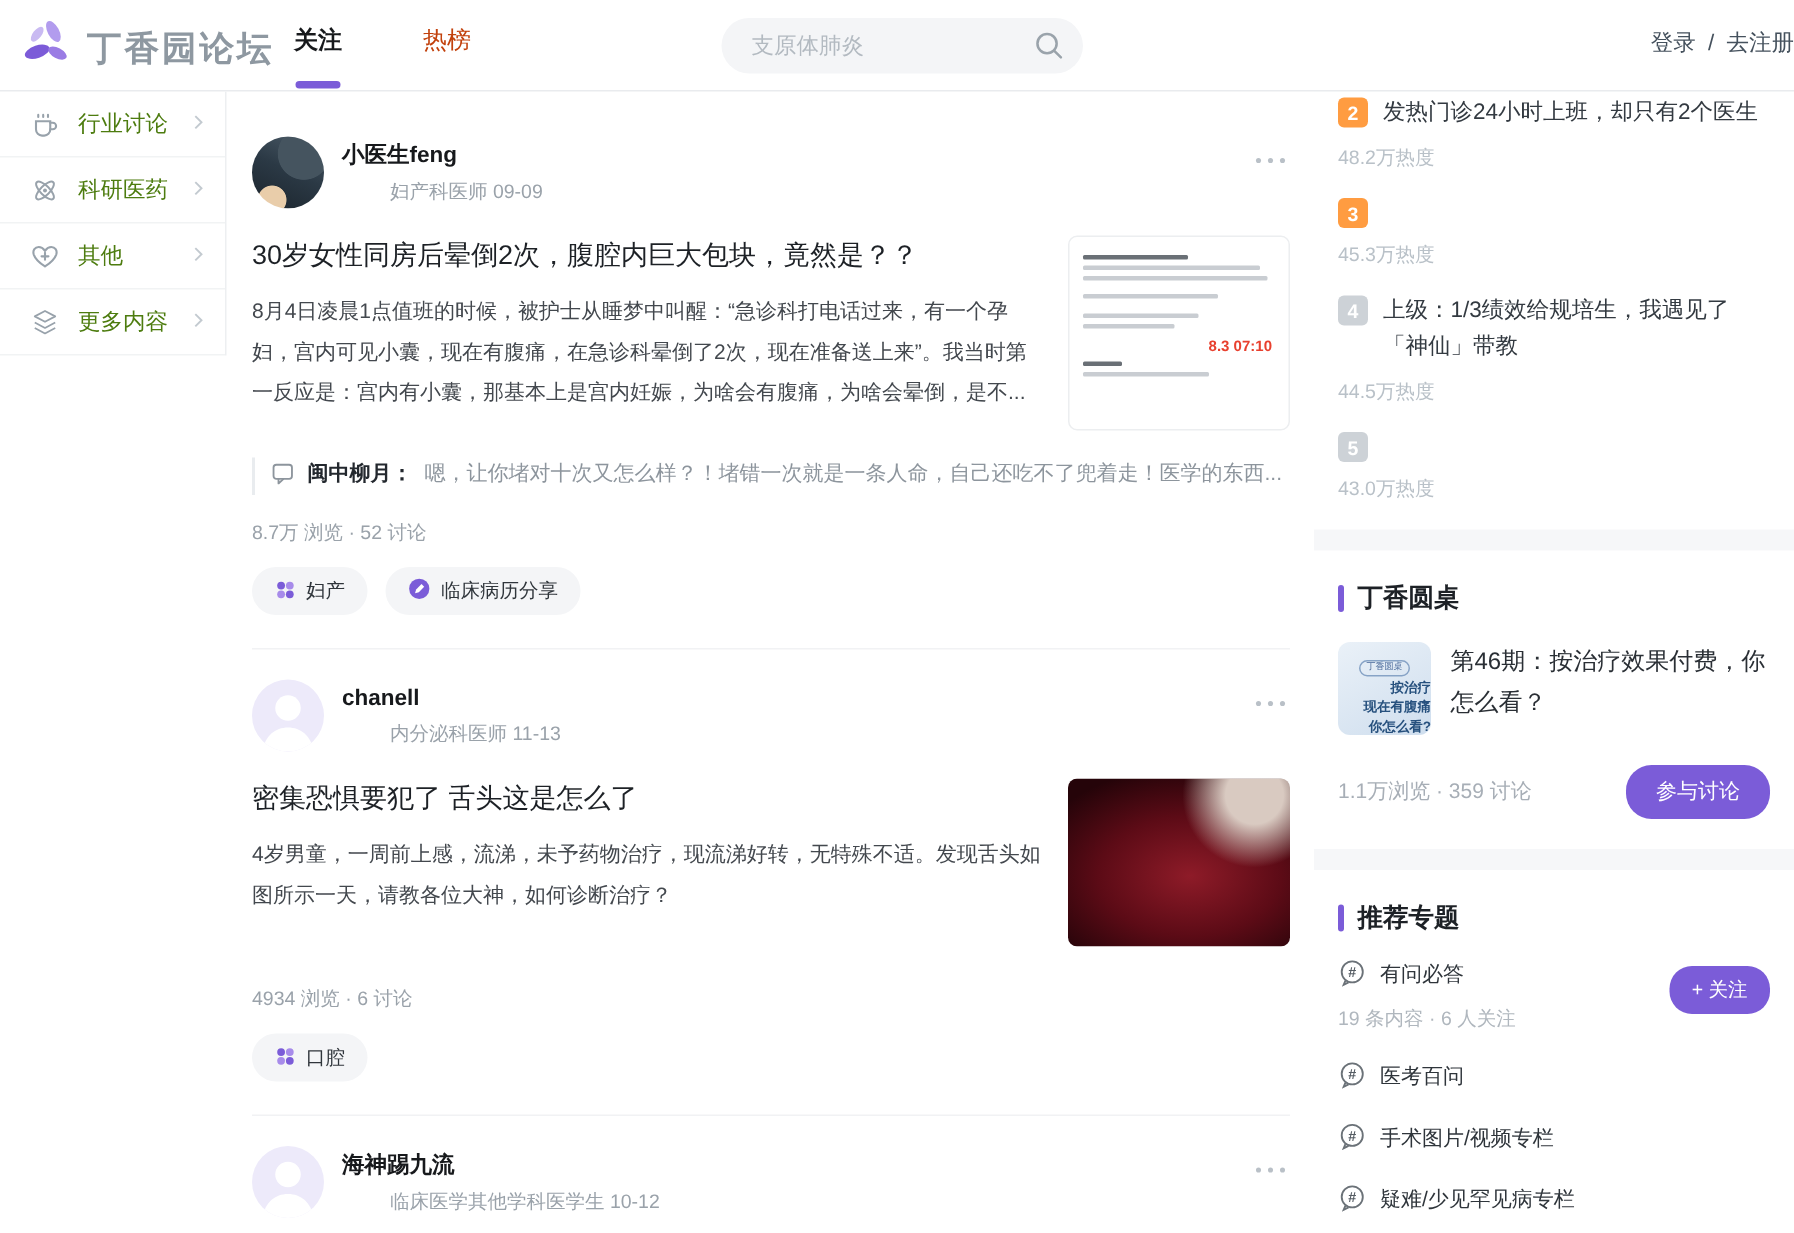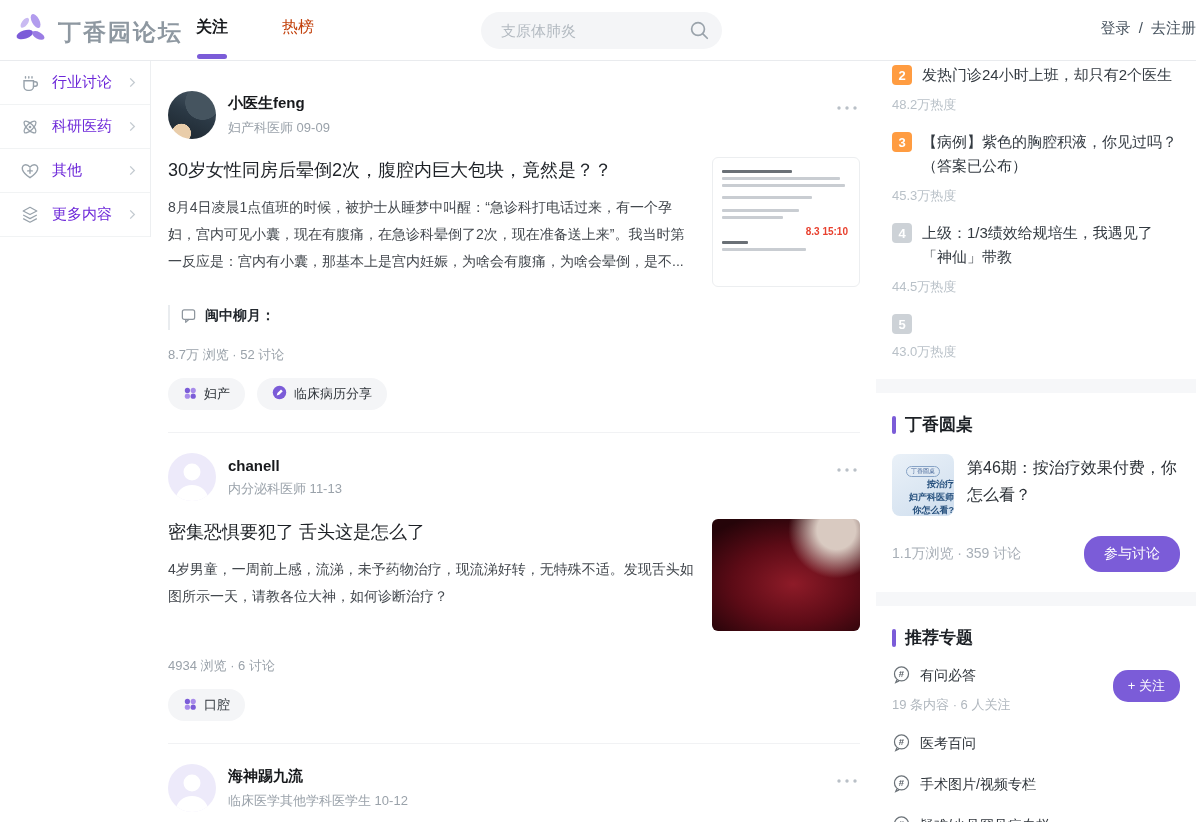--- a/index.html
+++ b/index.html
@@ -29,36 +29,36 @@
   .auth { position:absolute; right:0px; top:19px; font-size:15px; color:#45515d;
     white-space:nowrap; }
   .auth span { margin-left:4px; }
 
   
   .sidenav { position:absolute; left:0; top:61px; width:151px; background:#fff;
     border-right:1px solid #edeff1; }
   .nav-item { height:44px; display:flex; align-items:center; padding:0 12px 0 20px;
     border-bottom:1px solid #f1f3f4; cursor:pointer; }
   .nav-item .nicon { width:22px; display:flex; margin-right:10px; }
-  .nav-item .nlabel { flex:1; font-size:15px; color:#6d28d9; }
+  .nav-item .nlabel { flex:1; font-size:15px; color:#4d7c0f; }
 
   
   .feed { position:absolute; left:168px; top:61px; width:692px; }
   .post { border-bottom:1px solid #f1f2f4; padding:20px 0 22px; }
   .post.first { padding-top:30px; }
   .post-head { position:relative; display:flex; align-items:center; margin-bottom:18px; }
   .avatar { width:48px; height:48px; border-radius:50%; overflow:hidden; flex:0 0 auto; }
   .avatar-art { background:
       radial-gradient(circle at 28% 88%, #e9cdaa 0 17%, rgba(0,0,0,0) 18%),
       radial-gradient(circle at 72% 24%, #45545f 0 34%, rgba(0,0,0,0) 35%),
       linear-gradient(205deg,#4d5d6a 0%, #2b3945 48%, #1b242c 100%); }
   .avatar-person { background:#edeafa; display:flex; align-items:flex-end; justify-content:center; }
   .head-text { margin-left:12px; }
   .uname { font-size:15px; font-weight:bold; color:#17191c; }
-  .umeta { font-size:13px; color:#9aa2aa; margin-top:6px; }
+  .umeta { font-size:13px; color:#9aa2aa; margin-top:6px;margin-left:32px; }
   .more-btn { position:absolute; right:2px; top:6px; cursor:pointer; }
 
   .post-top { position:relative; padding-right:164px; }
   .p-title { font-size:18px; font-weight:normal; color:#1d2126; line-height:27px;
     margin-bottom:10px; cursor:pointer; }
   .p-excerpt { font-size:14px; color:#43484e; line-height:27px; }
   .mh1 { min-height:134px; } .mh2 { min-height:122px; }
 
   .thumb { position:absolute; right:0; top:0; width:148px; border-radius:6px;
     overflow:hidden; cursor:pointer; }
@@ -244,33 +244,34 @@
       <div class="post-top mh1">
         <div class="p-title">30岁女性同房后晕倒2次，腹腔内巨大包块，竟然是？？</div>
         <div class="p-excerpt">8月4日凌晨1点值班的时候，被护士从睡梦中叫醒：“急诊科打电话过来，有一个孕妇，宫内可见小囊，现在有腹痛，在急诊科晕倒了2次，现在准备送上来”。我当时第一反应是：宫内有小囊，那基本上是宫内妊娠，为啥会有腹痛，为啥会晕倒，是不...</div>
         <div class="thumb thumb-report">
           <div class="rline dark" style="width:55%;"></div>
           <div class="rline" style="width:92%;"></div>
           <div class="rline" style="width:96%;"></div>
           <div class="rline" style="width:70%; margin-top:9px;"></div>
           <div class="rline" style="width:60%; margin-top:10px;"></div>
           <div class="rline" style="width:48%;"></div>
-          <div class="rtime">8.3 15:10</div>
+          <div class="rtime">8.3 07:10</div>
           <div class="rline dark" style="width:20%;"></div>
           <div class="rline" style="width:66%;"></div>
         </div>
       </div>
       <div class="comment">
         <span class="c-icon">
           <svg width="17" height="17" viewBox="0 0 18 18" fill="none" stroke="#8d959d" stroke-width="1.3" stroke-linejoin="round">
             <rect x="2.5" y="3" width="13" height="10" rx="2"></rect>
             <path d="M6 13v3.2L9.6 13"></path>
           </svg>
         </span>
         <span class="c-author">闽中柳月：</span>
+        <span>嗯，让你堵对十次又怎么样？！堵错一次就是一条人命，自己还吃不了兜着走！医学的东西...</span>
       </div>
       <div class="p-stats">8.7万 浏览 · 52 讨论</div>
       <div class="p-tags">
         <span class="tag">
           <span>
             <svg width="14" height="14" viewBox="0 0 14 14">
                 <circle cx="4.4" cy="4.4" r="2.6" fill="#7b5cd8"></circle>
                 <circle cx="10.2" cy="4.4" r="2.6" fill="#a78bea"></circle>
                 <circle cx="4.4" cy="10.2" r="2.6" fill="#a78bea"></circle>
                 <circle cx="10.2" cy="10.2" r="2.6" fill="#7b5cd8"></circle>
@@ -361,21 +362,20 @@
       <div class="hot-item hi0">
         <div class="hot-row">
           <span class="badge hot">2</span>
           <span class="hot-title">发热门诊24小时上班，却只有2个医生</span>
         </div>
         <div class="heat">48.2万热度</div>
       </div>
       <div class="hot-item">
         <div class="hot-row">
           <span class="badge hot">3</span>
-          <span class="hot-title">【病例】紫色的胸腔积液，你见过吗？（答案已公布）</span>
         </div>
         <div class="heat">45.3万热度</div>
       </div>
       <div class="hot-item">
         <div class="hot-row">
           <span class="badge norm">4</span>
           <span class="hot-title">上级：1/3绩效给规培生，我遇见了「神仙」带教</span>
         </div>
         <div class="heat">44.5万热度</div>
       </div>
@@ -389,21 +389,21 @@
 
     <div class="card card-rt">
       <div class="sec-head">
         <span class="sec-bar"></span>
         <span class="sec-title">丁香圆桌</span>
       </div>
       <div class="rt-row">
         <div class="rt-thumb">
           <span class="rt-badge">丁香圆桌</span>
           <div class="rt-line">按治疗</div>
-          <div class="rt-line">妇产科医师</div>
+          <div class="rt-line">现在有腹痛</div>
           <div class="rt-line">你怎么看?</div>
         </div>
         <div class="rt-title">第46期：按治疗效果付费，你怎么看？</div>
       </div>
       <div class="rt-foot">
         <span class="rt-stats">1.1万浏览 · 359 讨论</span>
         <button class="btn-purple">参与讨论</button>
       </div>
     </div>
 

